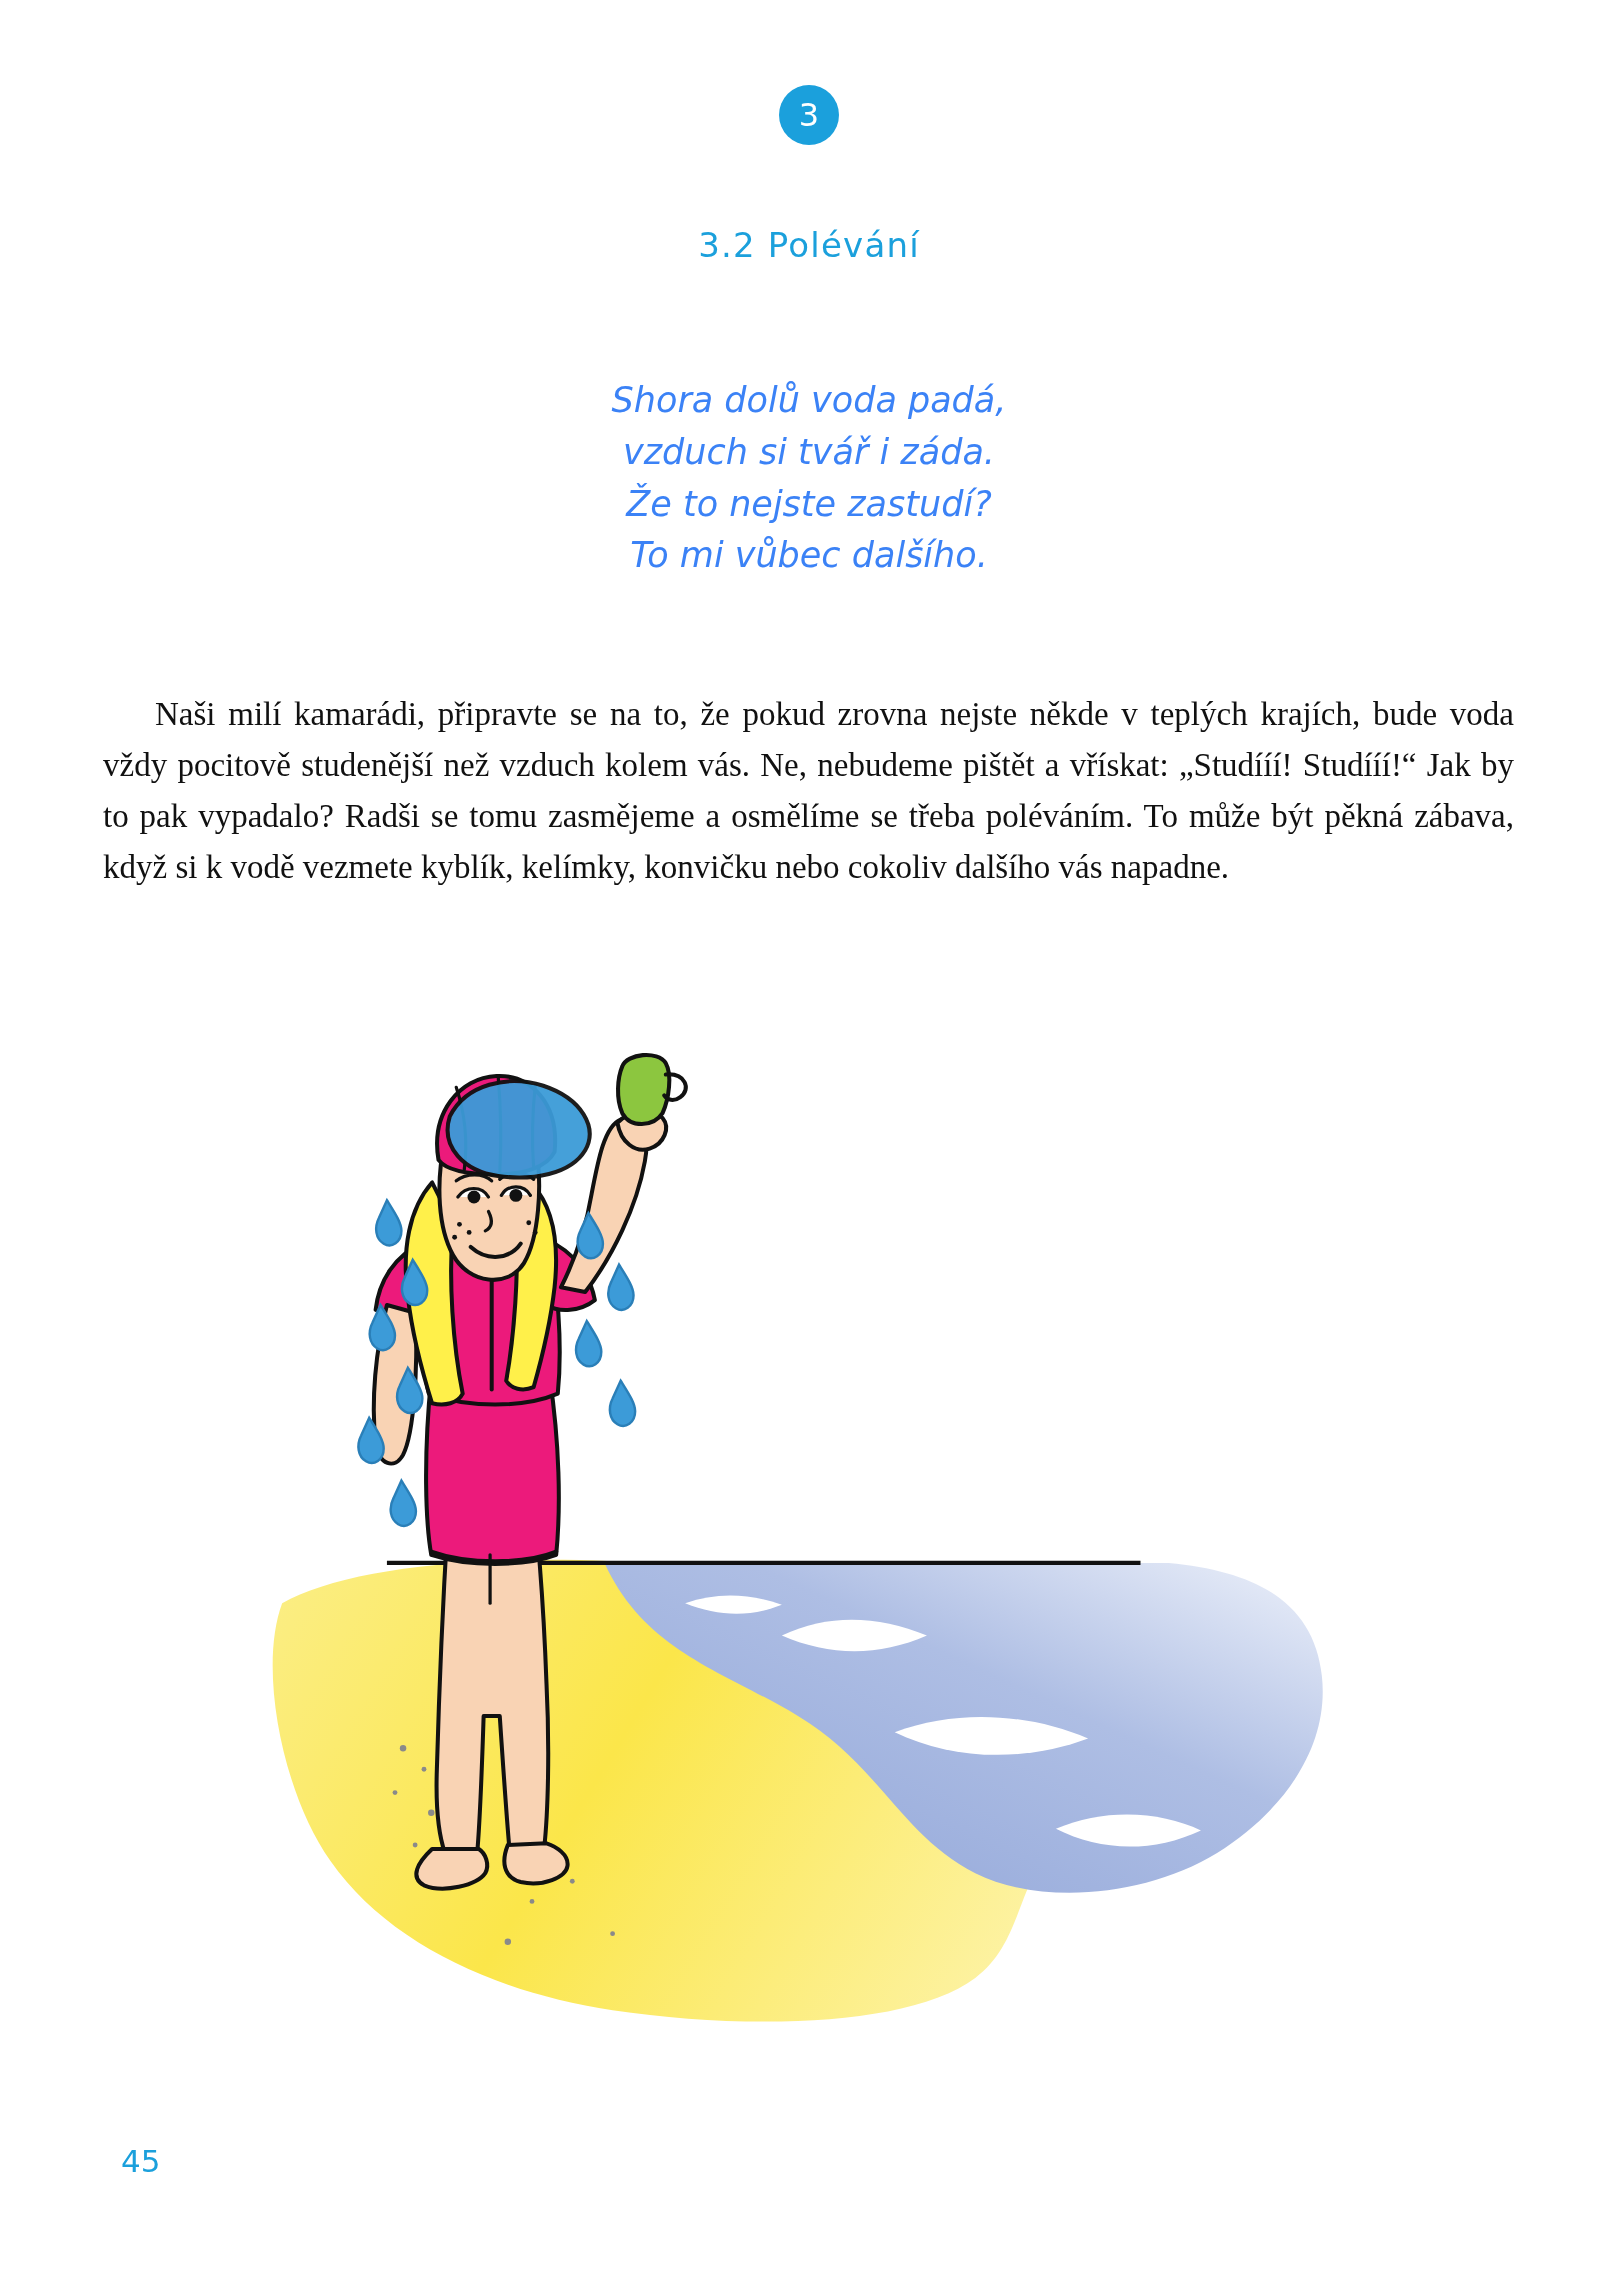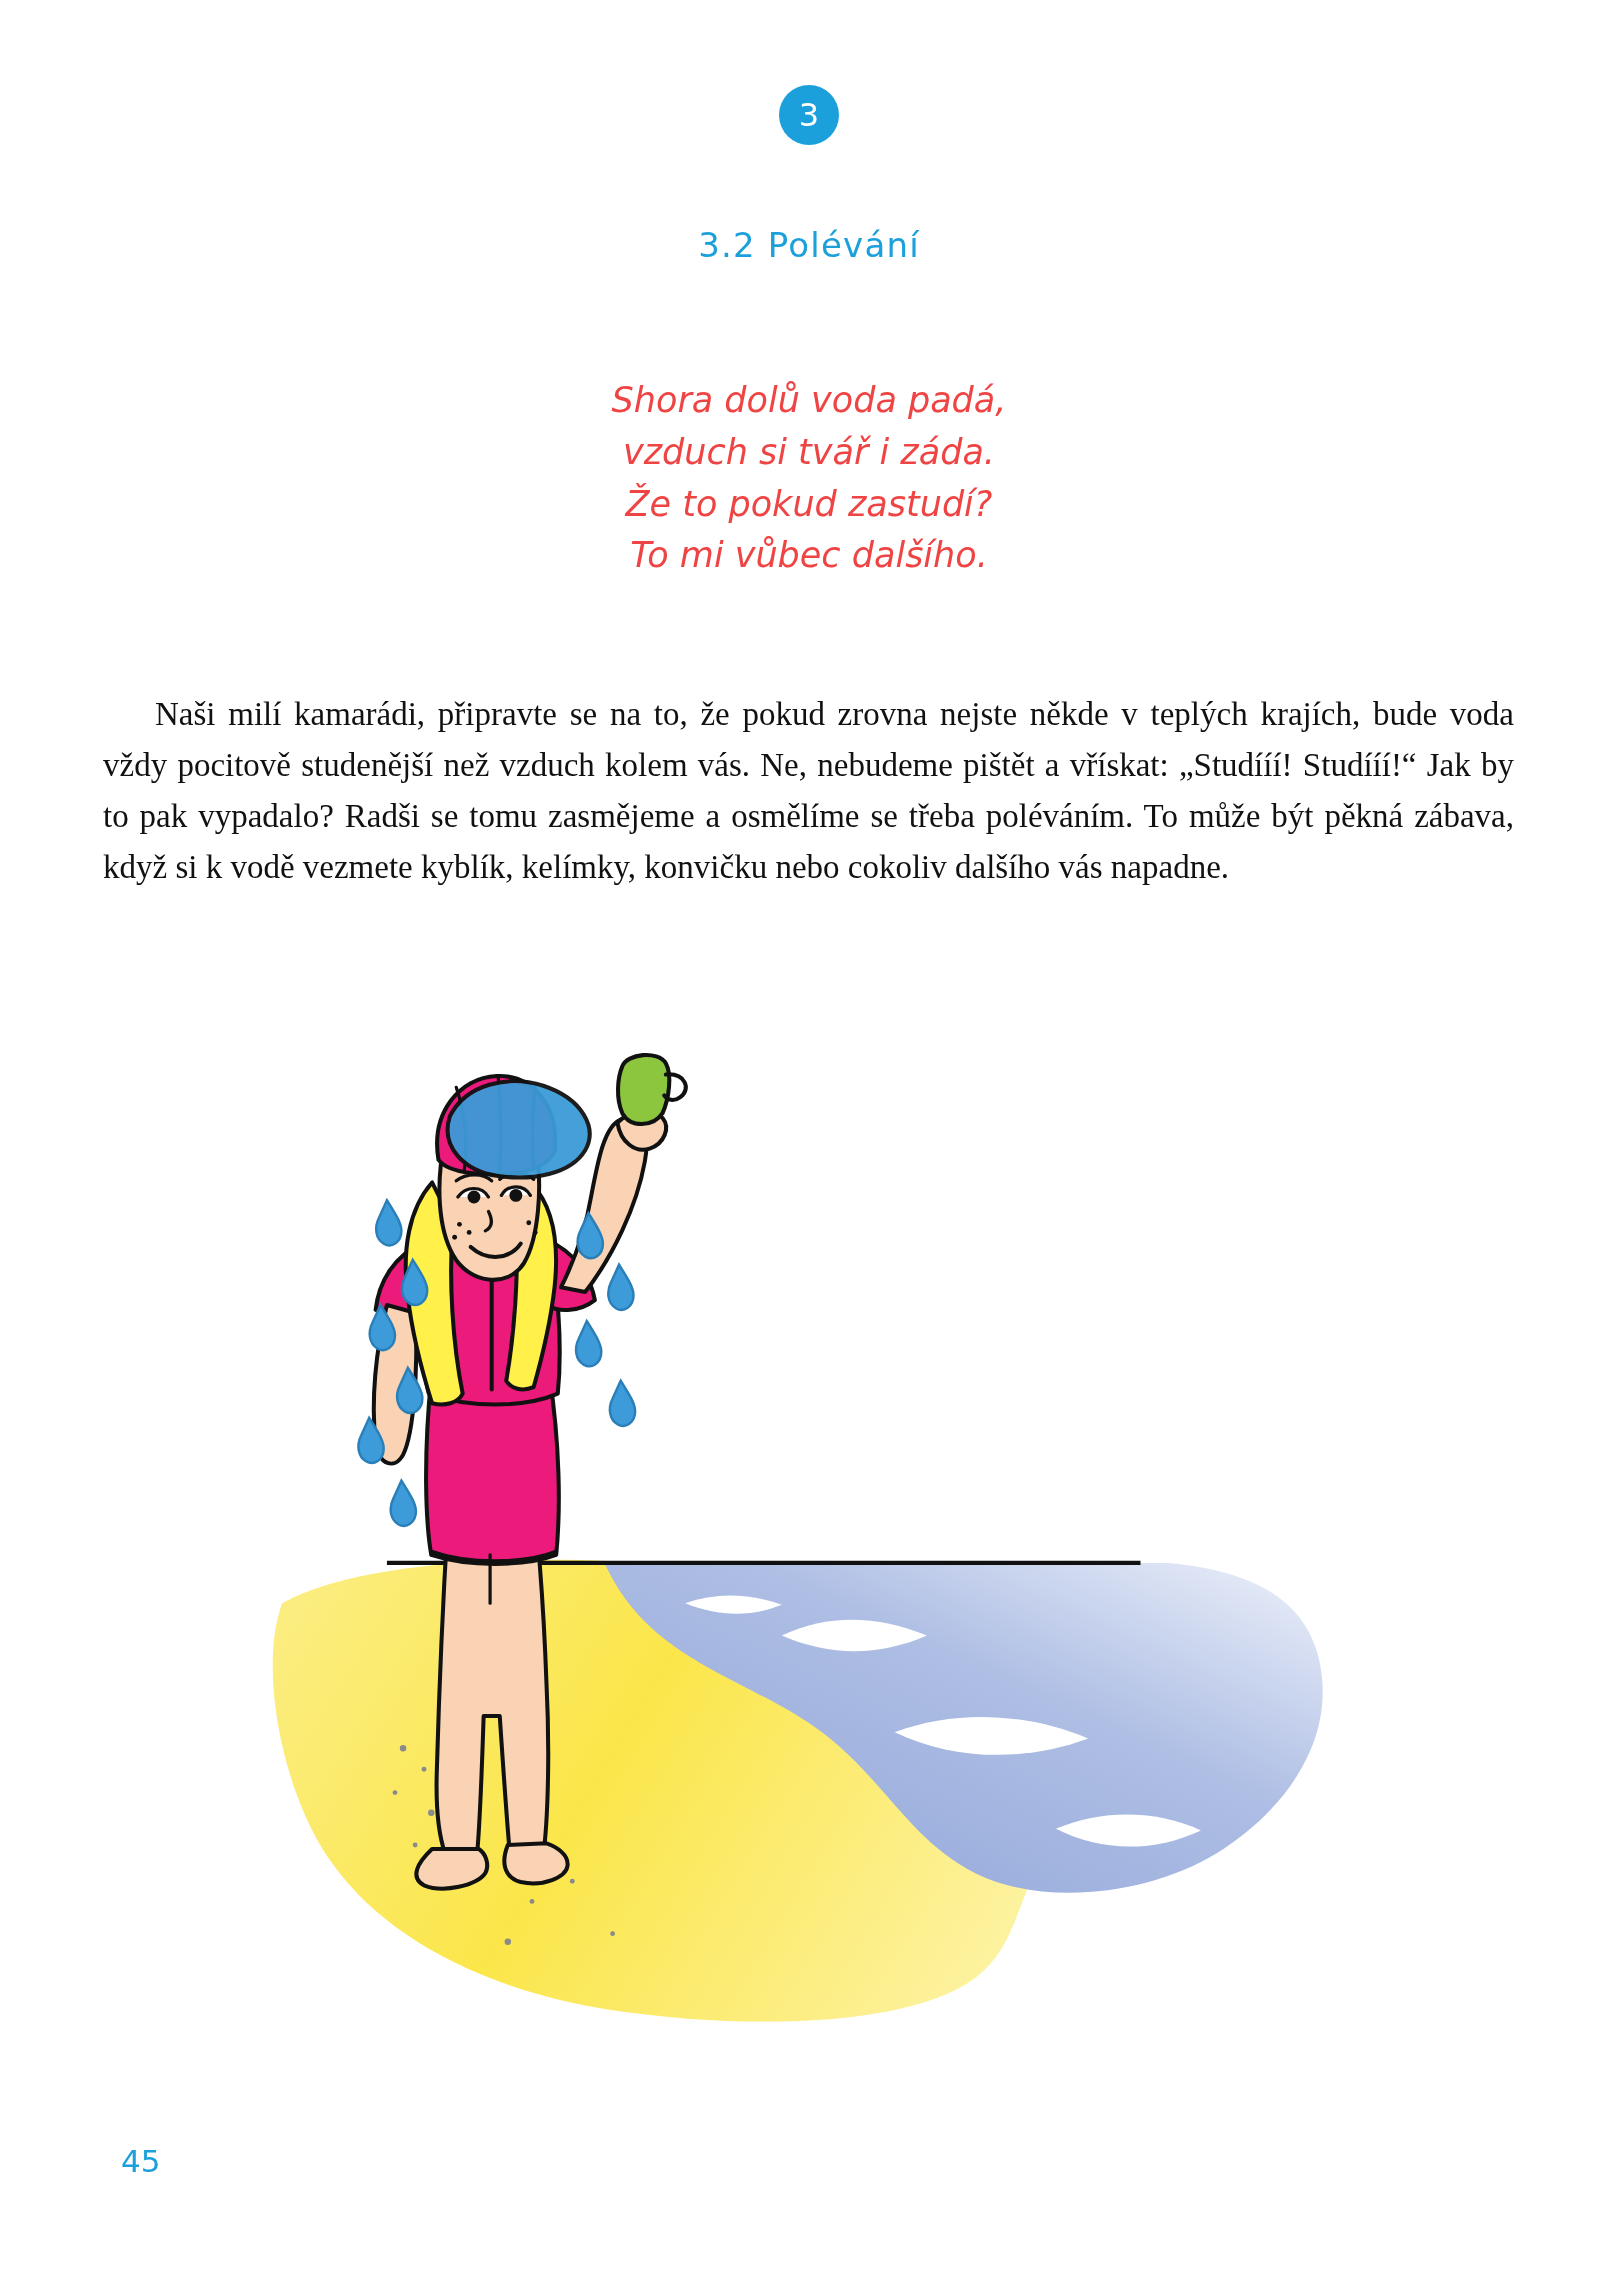--- a/index.html
+++ b/index.html
@@ -56,21 +56,21 @@
   
   .poem {
     position: absolute;
     top: 375px;
     left: 0;
     width: 100%;
     text-align: center;
     font-style: italic;
     font-size: 35px;
     line-height: 1.48;
-    color: #ef4444;
+    color: #3b82f6;
     font-family: "DejaVu Sans", sans-serif;
   }
   .poem div { white-space: pre; }
 
   
   .body-text {
     position: absolute;
     top: 689px;
     left: 103px;
     width: 1411px;
@@ -106,21 +106,21 @@
 
 <div class="page">
 
   <div class="chapter-badge">3</div>
 
   <div class="section-heading">3.2 Polévání</div>
 
   <div class="poem">
     <div>Shora dolů voda padá,</div>
     <div>vzduch si tvář i záda.</div>
-    <div>Že to pokud zastudí?</div>
+    <div>Že to nejste zastudí?</div>
     <div>To mi vůbec dalšího.</div>
   </div>
 
   <div class="body-text">
     <p>Naši milí kamarádi, připravte se na to, že pokud zrovna nejste někde v teplých krajích, bude voda vždy pocitově studenější než vzduch kolem vás. Ne, nebudeme pištět a vřískat: „Studííí! Studííí!“ Jak by to pak vypadalo? Radši se tomu zasmějeme a osmělíme se třeba poléváním. To může být pěkná zábava, když si k vodě vezmete kyblík, kelímky, konvičku nebo cokoliv dalšího vás napadne.</p>
   </div>
 
   <div class="illustration">
     <svg viewBox="0 0 1330 1340" width="1072" height="1080" xmlns="http://www.w3.org/2000/svg">
       <defs>

